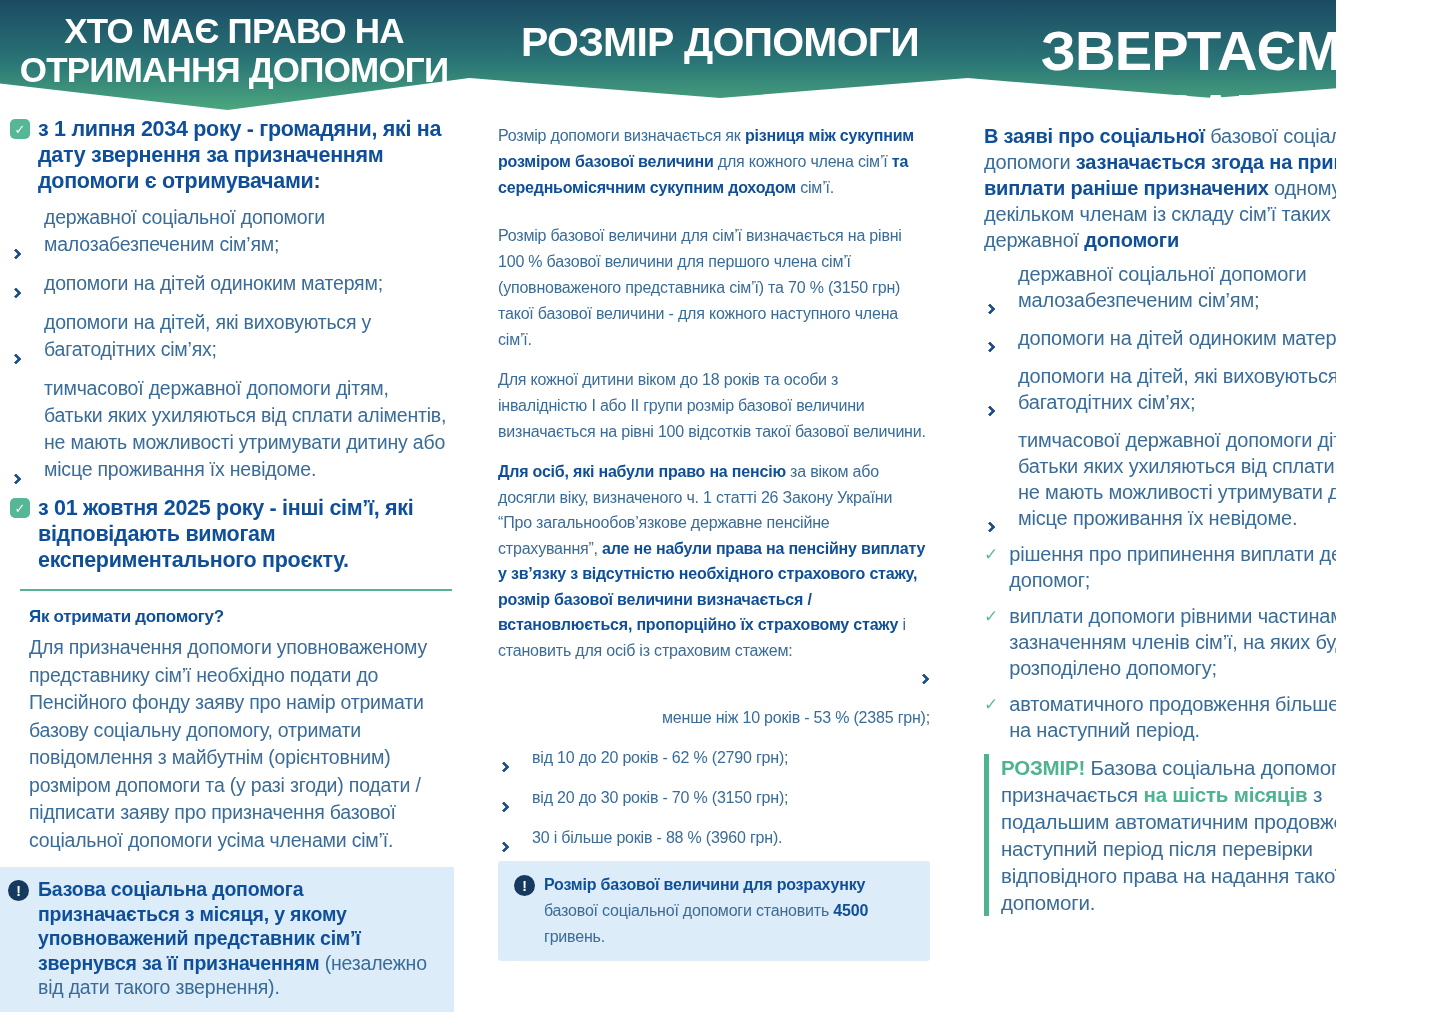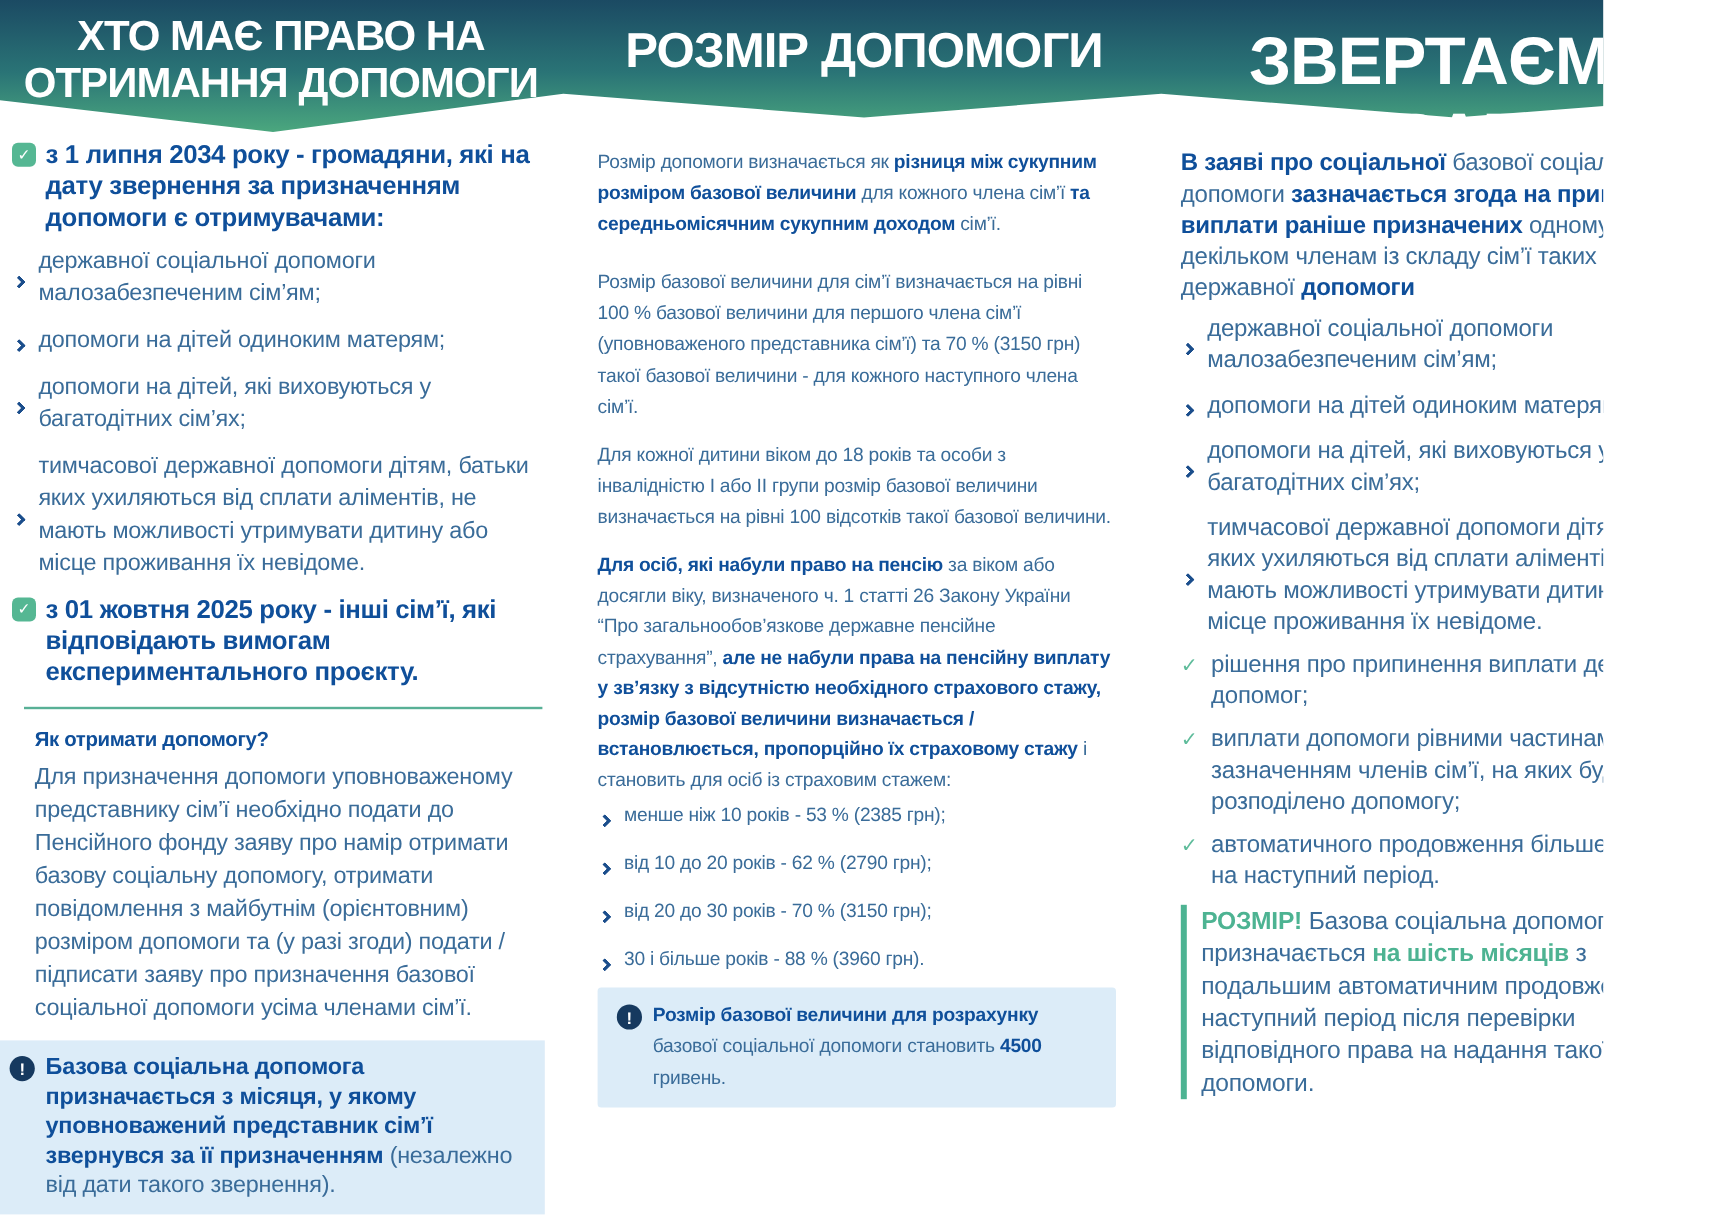--- a/index.html
+++ b/index.html
@@ -52,30 +52,30 @@
   .check-row{display:flex;gap:8px;align-items:flex-start;}
   .check-row + *{margin-top:12px;}
   .cbx{
     flex:0 0 auto;width:20px;height:20px;margin-top:3px;border-radius:5px;
     background:var(--green-cb);color:#fff;font-size:13px;font-weight:700;
     display:flex;align-items:center;justify-content:center;
   }
   .check-text{font-size:21.5px;font-weight:700;color:var(--navy);line-height:26px;letter-spacing:-0.3px;}
 
   
-  .arrow-item{display:flex;gap:10px;align-items:center;}
+  .arrow-item{display:flex;gap:22px;align-items:flex-end;}
   .chev{
     flex:0 0 auto;width:8px;height:8px;margin:8px 2px 0 2px;border-radius:1px;
     border:solid #1b4e8c;border-width:3px 3px 0 0;transform:rotate(45deg);
   }
   .col1 .arrow-item{margin-top:12px;}
   .col1 .arrow-item.first{margin-top:10px;}
   .col1 .cr2{margin-top:12px;}
   .col2 .arrow-item{margin-top:14px;}
-  .col2 .arrow-item.first{margin-top:4px;}
+  .col2 .arrow-item.first{margin-top:4px;flex-direction:column;}
   .col3 .arrow-item{margin-top:12px;}
   .col3 .arrow-item.first{margin-top:8px;}
 
   
   .divider{border:none;border-top:2px solid #58b096;margin:16px 0 0 10px;}
   .how-title{font-size:17px;font-weight:700;color:var(--navy);margin:16px 0 0 19px;letter-spacing:-0.3px;}
   .how-text{margin:7px 0 0 19px;line-height:27.5px;}
 
   
   .info-box{display:flex;gap:9px;align-items:flex-start;background:var(--info-bg);margin-top:13px;padding:10px 12px 12px 8px;}

